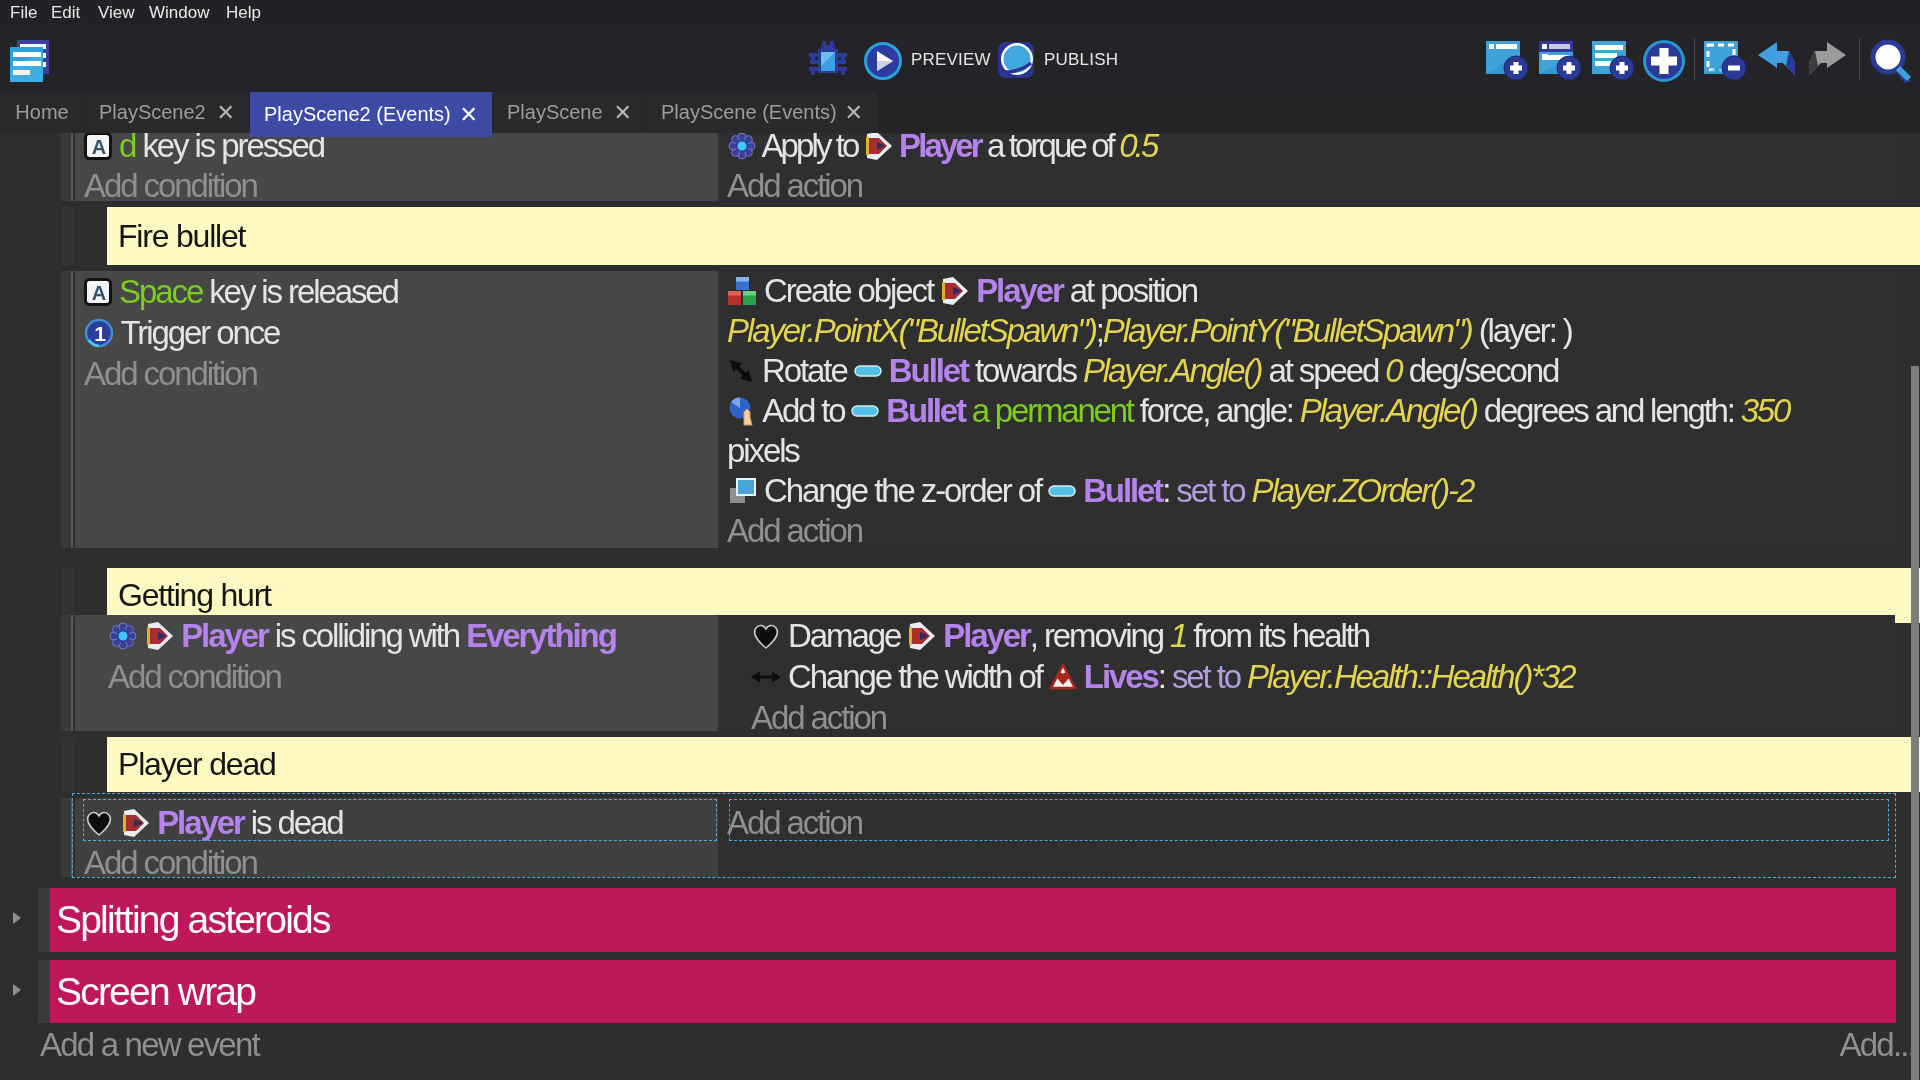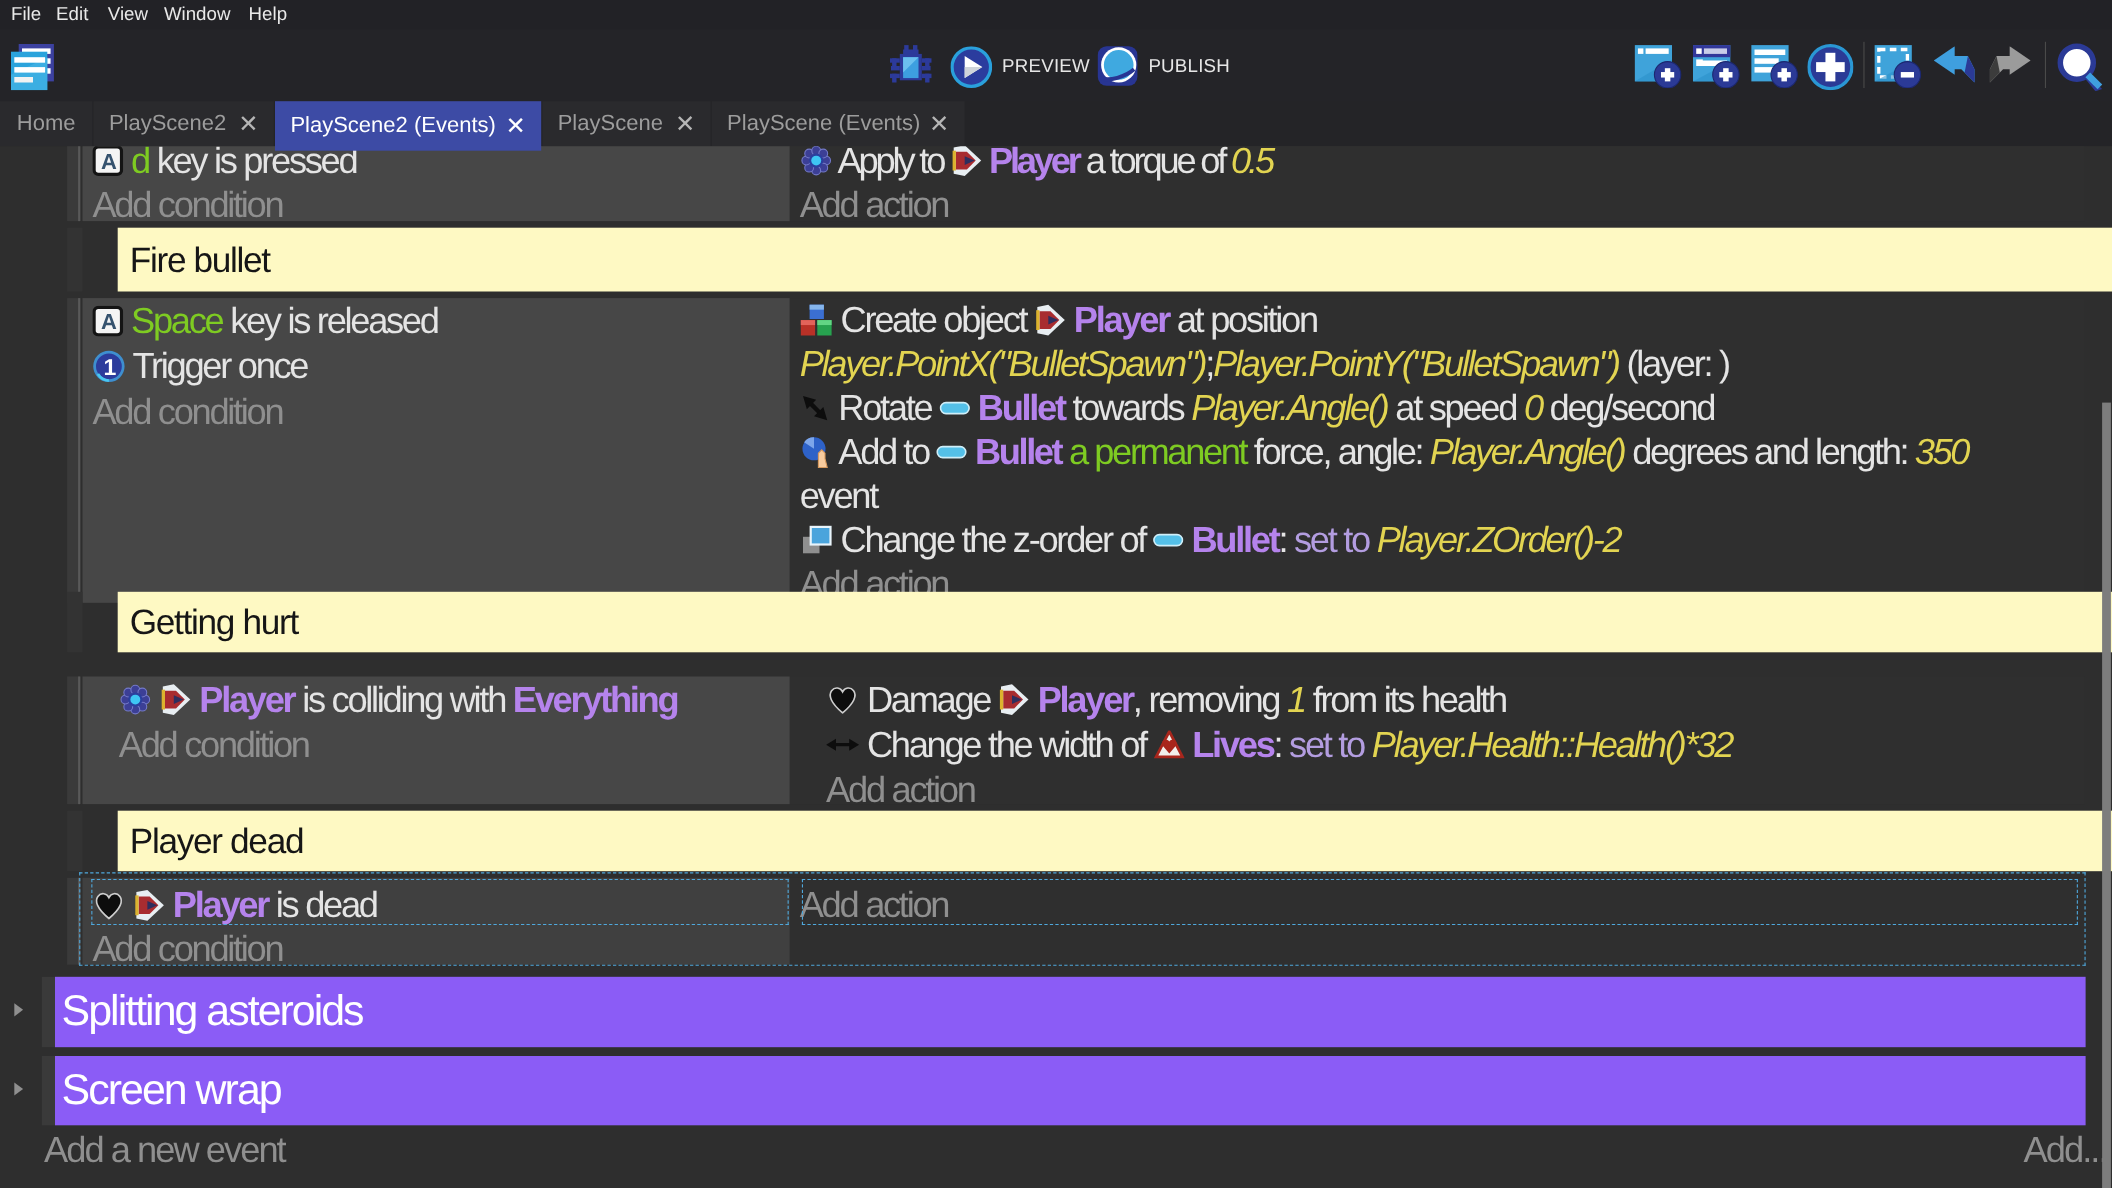--- a/index.html
+++ b/index.html
@@ -27,21 +27,21 @@
 .ev4 .cond .line:first-child, .ev4 .act .line:first-child { padding-top:5px; height:45px; }
 .obj { color:#b583ec; font-weight:bold; }
 .expr { color:#e2d451;font-style:italic; }
 .kw { color:#7ecb22; }
 .setto { color:#b39de0; }
 .grp { position:absolute; left:0; width:1920px; }
 .grpstrip { position:absolute; left:61px; width:14px; top:0; bottom:0; background:#333333; }
 .grpbar { position:absolute; left:75px; width:1820px; top:0; bottom:0; background:#fef9c3; color:#161616; font-size:32px; letter-spacing:-1.2px; display:flex; align-items:center; padding-left:11px;margin-left:32px; }
 .bgrp { position:absolute; left:0; width:1920px; }
 .bgrpstrip { position:absolute; left:38px; width:12px; top:0; bottom:0; background:#3a3a3a; }
-.bgrpbar { position:absolute; left:50px; width:1846px; top:0; bottom:0; background:#8b5cf6; color:#fff; font-size:39px; letter-spacing:-1.8px; display:flex; align-items:center; padding-left:6px; }
+.bgrpbar { position:absolute; left:50px; width:1846px; top:0; bottom:0; background:#be185d; color:#fff; font-size:39px; letter-spacing:-1.8px; display:flex; align-items:center; padding-left:6px; }
 .tri { position:absolute; left:13px; width:0; height:0; border-left:8px solid #8f8f8f; border-top:6px solid transparent; border-bottom:6px solid transparent; }
 svg.ic { vertical-align:middle; position:relative; top:-2px; }
 </style>
 </head>
 <body>
 <div id="menubar">
   <span style="left:10px">File</span>
   <span style="left:51px">Edit</span>
   <span style="left:98px">View</span>
   <span style="left:149px">Window</span>
@@ -236,32 +236,32 @@
           </svg> Rotate <svg class="ic" width="28" height="18" viewBox="0 0 28 18">
             <rect x="1" y="4" width="26" height="10" rx="5" fill="#54c0e8" stroke="#cfeef8" stroke-width="1.5"></rect>
           </svg> <span class="obj">Bullet</span> towards <span class="expr">Player.Angle()</span> at speed <span class="expr">0</span> deg/second</div>
       <div class="line tight"><svg class="ic" width="30" height="30" viewBox="0 0 30 30">
             <circle cx="13" cy="12" r="10.5" fill="#2e62c8"></circle>
             <path d="M4 6 A10.5 10.5 0 0 1 13 1.5 L13 12 Z" fill="#7da6ea"></path>
             <path d="M17 29 L17 16 L20 13 L23 16 L23 21 L25 29 Z" fill="#f7cb9e" stroke="#d89a5e" stroke-width="1"></path>
           </svg> Add to <svg class="ic" width="28" height="18" viewBox="0 0 28 18">
             <rect x="1" y="4" width="26" height="10" rx="5" fill="#54c0e8" stroke="#cfeef8" stroke-width="1.5"></rect>
           </svg> <span class="obj">Bullet</span> <span class="kw">a permanent</span> force, angle: <span class="expr">Player.Angle()</span> degrees and length: <span class="expr">350</span></div>
-      <div class="line">event</div>
+      <div class="line">pixels</div>
       <div class="line"><svg class="ic" width="30" height="30" viewBox="0 0 30 30">
             <rect x="3" y="12" width="15" height="15" fill="#8f8f8f"></rect>
             <rect x="10" y="3" width="18" height="16" fill="#4aa4dc" stroke="#e8f4fb" stroke-width="2"></rect>
           </svg> Change the z-order of <svg class="ic" width="28" height="18" viewBox="0 0 28 18">
             <rect x="1" y="4" width="26" height="10" rx="5" fill="#54c0e8" stroke="#cfeef8" stroke-width="1.5"></rect>
           </svg> <span class="obj">Bullet</span>: <span class="setto">set to</span> <span class="expr">Player.ZOrder()-2</span></div>
       <div class="line add">Add action</div>
     </div>
   </div>
 
-  <div class="grp" style="top:405px;height:55px;padding-left:28px;">
+  <div class="grp" style="top:435px;height:55px;padding-left:28px;">
     <div class="grpstrip"></div>
       <div class="grpbar">Getting hurt</div>
   </div>
 
   <div class="ev ev3" style="top:482px;height:116px;">
     <div class="strip"></div>
     <div class="cond">
       <div class="line"><svg class="ic" width="30" height="30" viewBox="0 0 30 30">
             <g fill="#3c3f96" stroke="#7379c8" stroke-width="1">
               <circle cx="24" cy="15" r="4"></circle>

